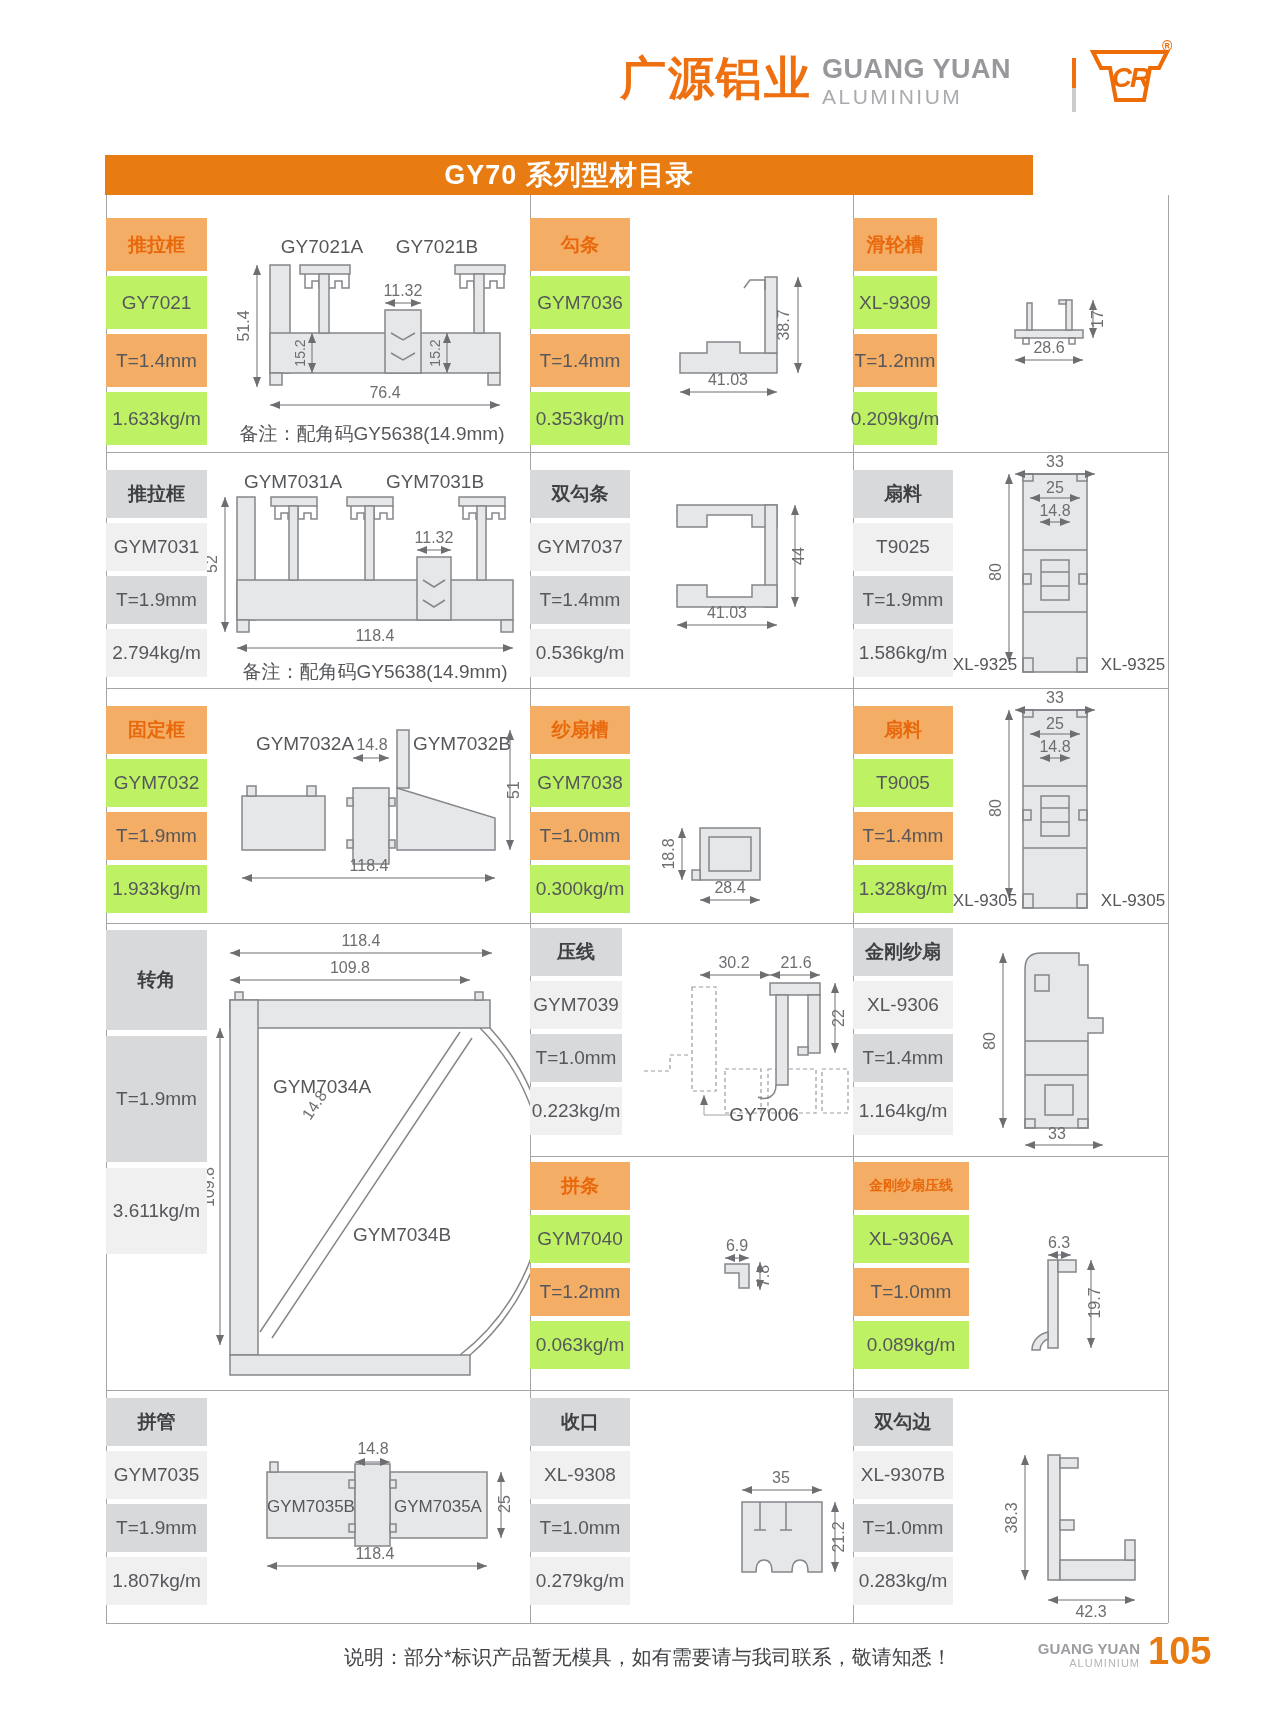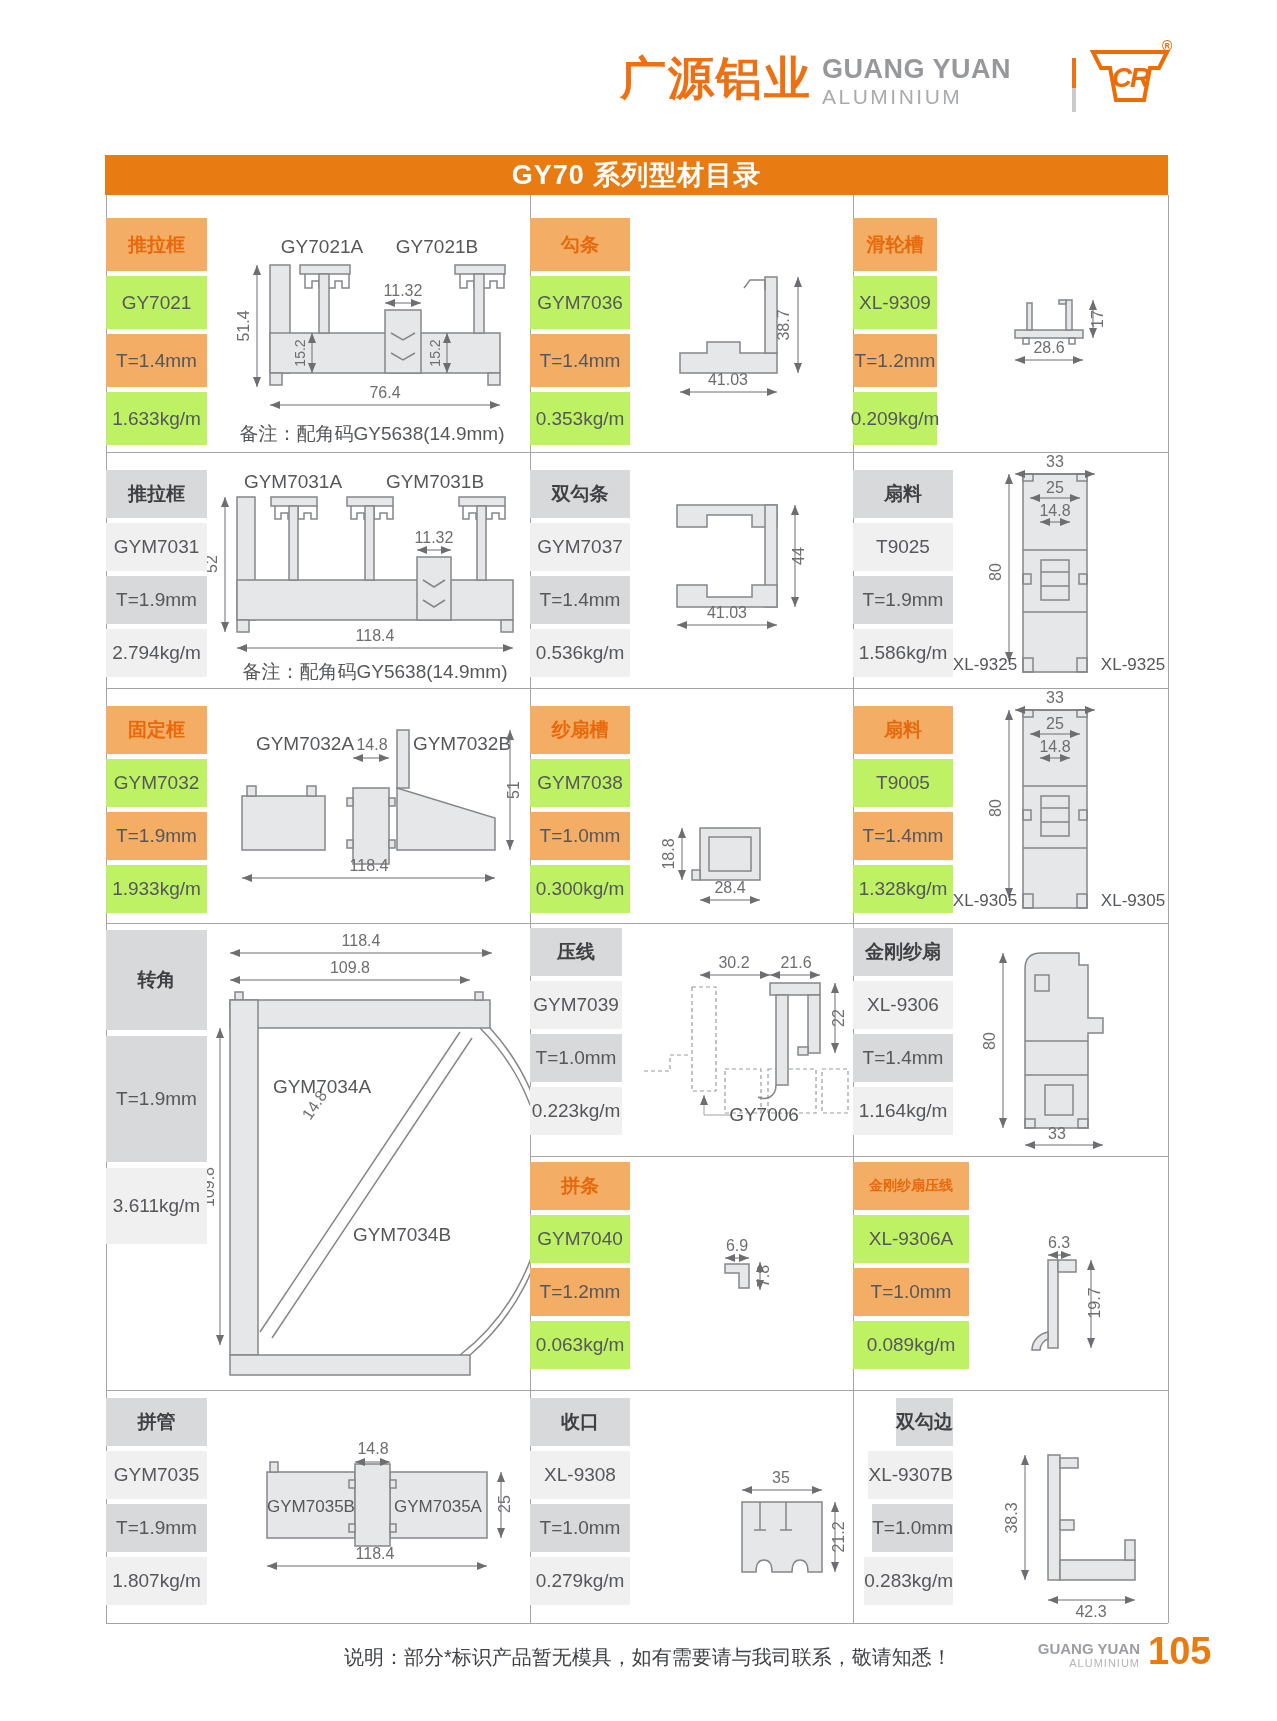--- a/index.html
+++ b/index.html
@@ -9,39 +9,39 @@
   .brand-cn{position:absolute;left:620px;top:48px;font-size:46px;font-weight:900;color:#EE7010;letter-spacing:2px;}
   .brand-en{position:absolute;left:822px;top:56px;line-height:1;}
   .brand-en .l1{font-size:27px;font-weight:bold;color:#96989C;letter-spacing:.5px;}
   .brand-en .l2{font-size:21px;color:#A9ABAE;letter-spacing:2.5px;margin-top:3px;}
   .brand-divider{position:absolute;left:1072px;top:58px;width:4px;}
   .brand-divider .seg1{width:4px;height:30px;background:#EE7010;}
   .brand-divider .seg2{width:4px;height:24px;background:#C9CBCD;}
   .cr-logo{position:absolute;left:1090px;top:46px;}
   .reg-mark{position:absolute;left:1162px;top:38px;font-size:14px;color:#ED6C05;font-weight:bold;}
   
-  .title-bar{position:absolute;left:105px;top:155px;width:1063px;height:40px;background:#E87B11;
+  .title-bar{position:absolute;left:105px;top:155px;width:928px;height:40px;background:#E87B11;
              color:#fff;font-size:27px;font-weight:bold;display:flex;align-items:center;justify-content:center;letter-spacing:1px;}
   
   .hline{position:absolute;height:1px;background:#A2A4A7;}
   .vline{position:absolute;width:1px;background:#A2A4A7;}
   
   .stack{position:absolute;width:101px;display:flex;flex-direction:column;gap:5px;}
   .cell{display:flex;align-items:center;justify-content:center;font-size:19px;text-align:center;}
   .h53 .cell{height:53px;}
   .h48 .cell{height:48px;}
   .o .hdr{background:#F4AD65;color:#E8680C;font-weight:bold;}
   .o .lite{background:#bef264;color:#55575A;}
   .o .dark{background:#F4AD65;color:#55575A;}
   .g .hdr{background:#D8D9DB;color:#3E4043;font-weight:bold;}
   .g .lite{background:#F0F0F1;color:#55575A;}
   .g .dark{background:#D8D9DB;color:#55575A;}
   .cond .hdr{font-size:14px;}
   .tall{gap:6px;}
-  .tall .t1{height:100px;} .tall .t2{height:108px;} .tall .t3{height:126px;} .tall .t4{height:76px;}
+  .tall .t1{height:100px;} .tall .t2{height:108px;} .tall .t3{height:126px;} .tall .t4{height:86px;}
   
   .drw{position:absolute;}
   svg text{font-family:"Liberation Sans","DejaVu Sans",sans-serif;}
   .dt{font-size:16px;fill:#6D6E71;text-anchor:middle;}
   .dts{font-size:14px;fill:#6D6E71;text-anchor:middle;}
   .lbl{font-size:19px;fill:#55575A;text-anchor:middle;}
   .lbl-s{font-size:17px;fill:#55575A;text-anchor:middle;}
   .note-t{font-size:19px;fill:#55575A;text-anchor:middle;}
   .dim{stroke:#6D6E71;stroke-width:1;marker-start:url(#ah);marker-end:url(#ah);}
   .ext{stroke:#8A8C8F;stroke-width:.8;}
@@ -188,21 +188,21 @@
     <div class="cell lite">GYM7035</div>
     <div class="cell dark">T=1.9mm</div>
     <div class="cell lite">1.807kg/m</div>
   </div>
   <div class="stack g h48" style="left:530px;top:1398px;width:100px;">
     <div class="cell hdr">收口</div>
     <div class="cell lite">XL-9308</div>
     <div class="cell dark">T=1.0mm</div>
     <div class="cell lite">0.279kg/m</div>
   </div>
-  <div class="stack g h48" style="left:853px;top:1398px;width:100px;align-items:flex-end;">
+  <div class="stack g h48" style="left:853px;top:1398px;width:100px;">
     <div class="cell hdr">双勾边</div>
     <div class="cell lite">XL-9307B</div>
     <div class="cell dark">T=1.0mm</div>
     <div class="cell lite">0.283kg/m</div>
   </div>
 
   <svg class="drw" style="left:207px;top:195px;" width="323" height="257" viewBox="0 0 323 257">
     <g>
       <rect class="prof" x="63" y="70" width="20" height="108"></rect>
       <rect class="prof" x="63" y="138" width="230" height="40"></rect>

